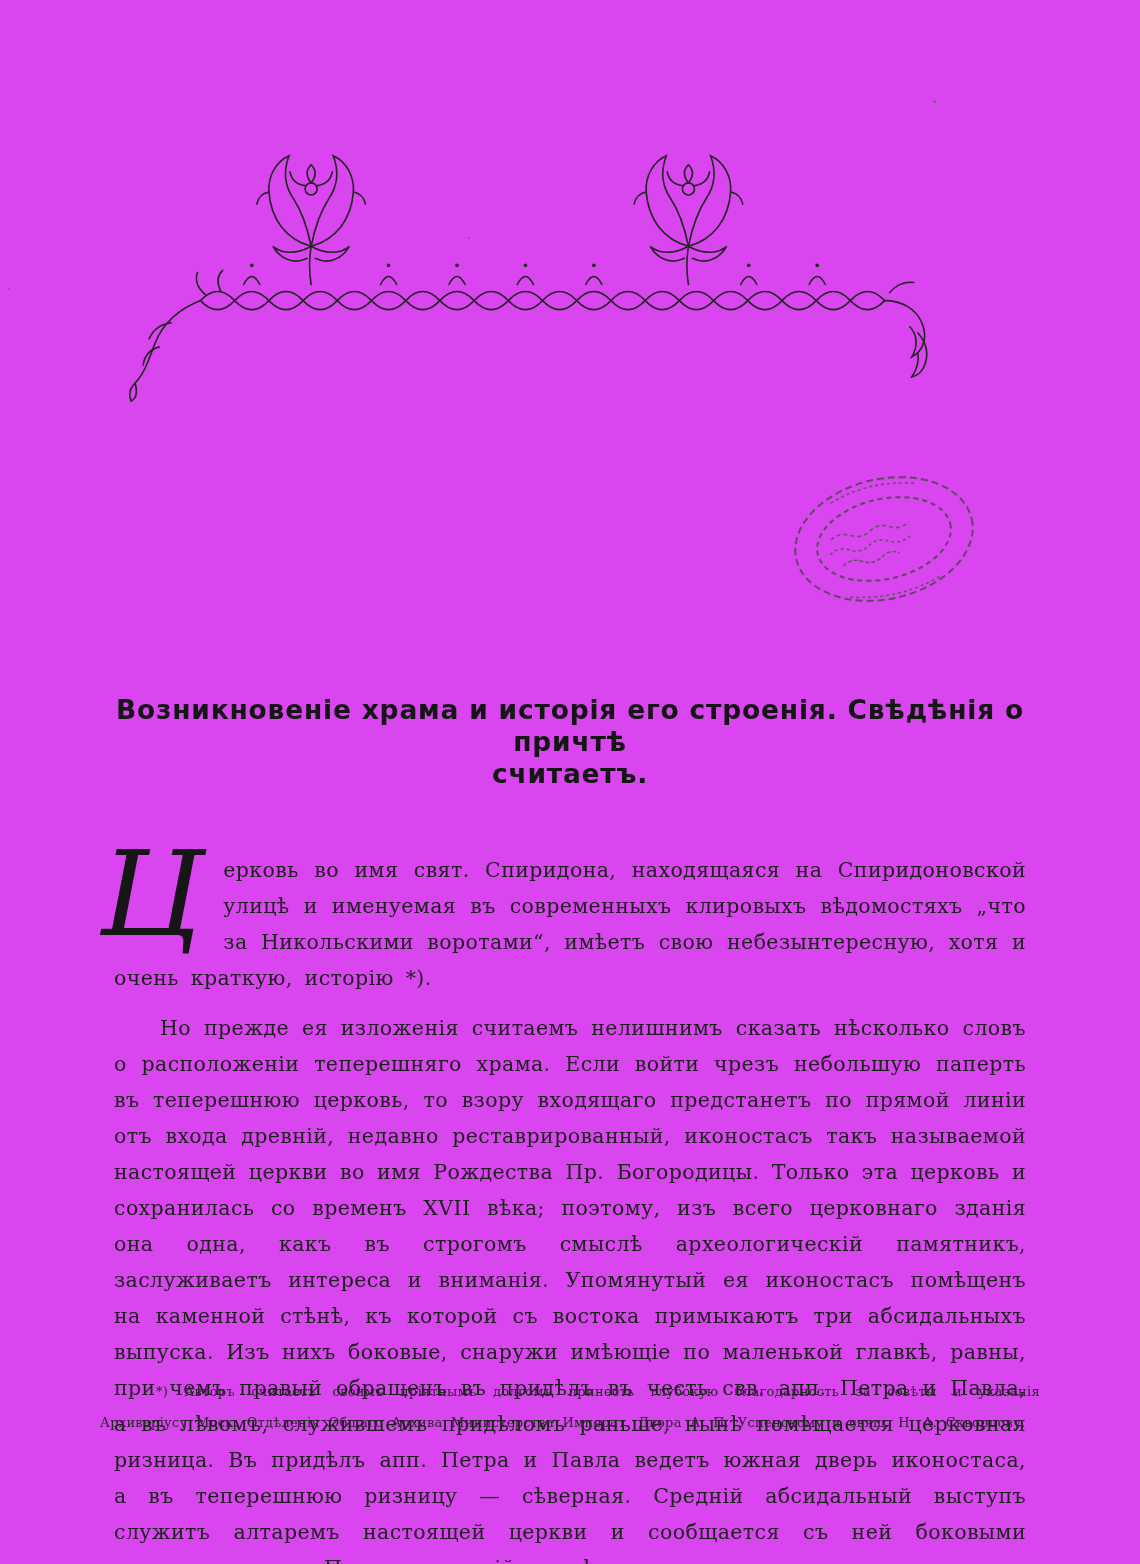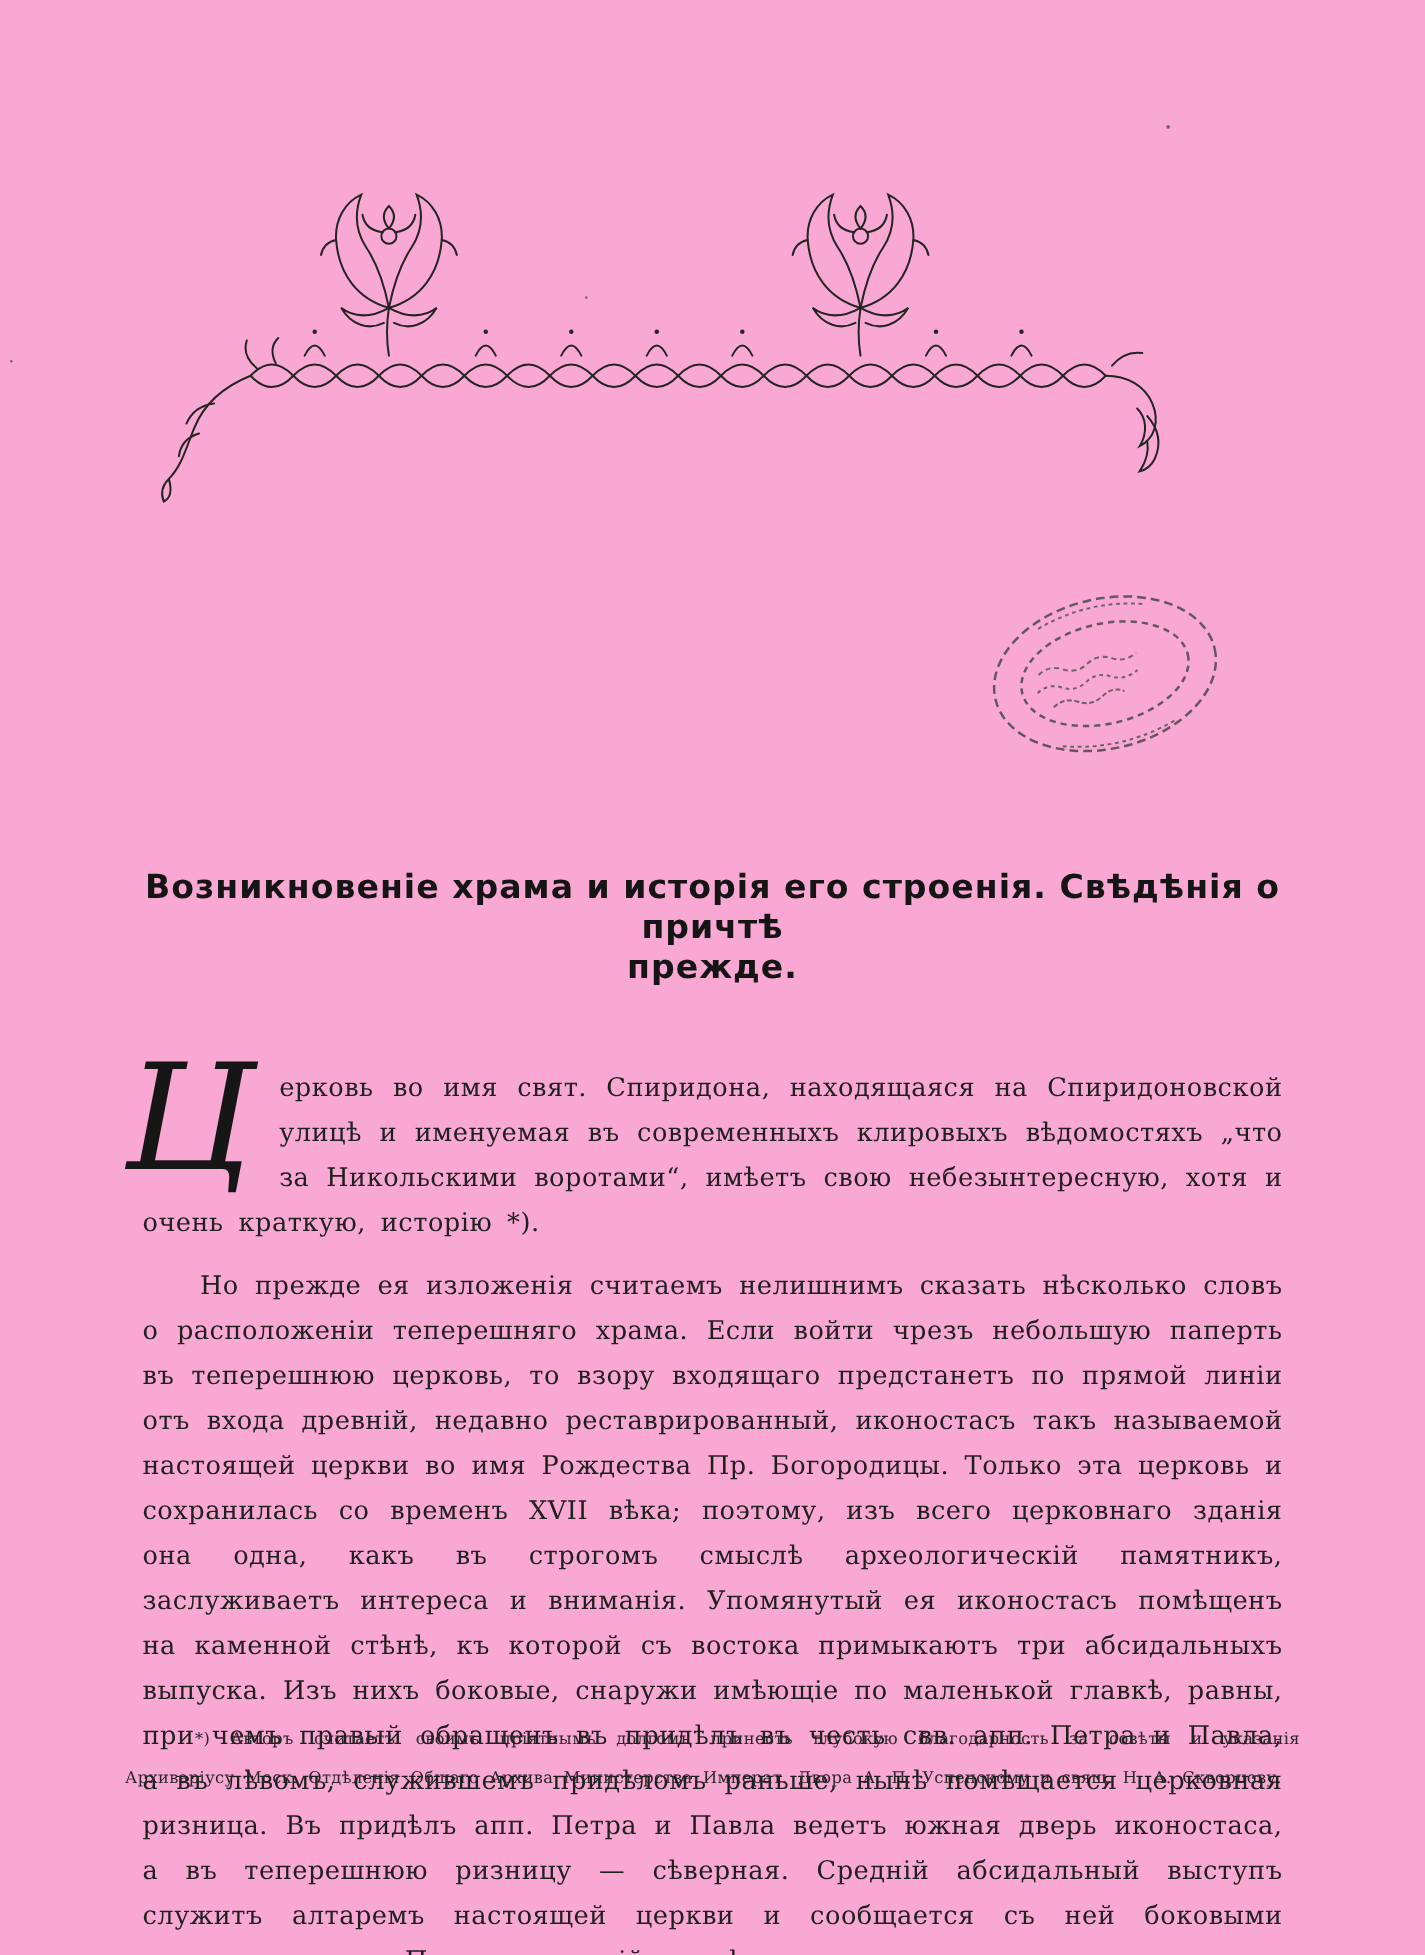--- a/index.html
+++ b/index.html
@@ -1,20 +1,20 @@
 <!DOCTYPE html>
 <html><head>
 <meta charset="utf-8">
 <style>
   html, body { margin: 0; padding: 0; background: #ffffff; }
   .page {
     position: relative;
     width: 1140px;
     height: 1564px;
-    background: #f9a8d4;
+    background: #d946ef;
     font-family: "DejaVu Serif", serif;
     color: #1c1c1c;
     overflow: hidden;
   }
 
   
   .ornament {
     position: absolute;
     left: 125px;
     top: 148px;
@@ -169,21 +169,21 @@
       <path class="txt" d="M44 58 q 10 -6 20 0 t 20 0 t 20 0 t 20 0" stroke-dasharray="4 3"></path>
       <path class="txt" d="M40 72 q 10 -6 20 0 t 20 0 t 20 0 t 22 0" stroke-dasharray="3 3"></path>
       <path class="txt" d="M50 86 q 10 -6 20 0 t 20 0 t 18 0" stroke-dasharray="4 2"></path>
       <path class="txt" d="M52 22 q 44 -14 88 0" stroke-dasharray="3 3"></path>
       <path class="txt" d="M50 118 q 46 14 92 0" stroke-dasharray="3 3"></path>
     </svg>
   </div>
 
   <div class="heading">
     <div>Возникновеніе храма и исторія его строенія. Свѣдѣнія о причтѣ</div>
-    <div>прежде.</div>
+    <div>считаетъ.</div>
   </div>
 
   <div class="bodytext">
     <span class="dropcap">Ц</span>
     <p class="para1">ерковь во имя свят. Спиридона, находящаяся на Спиридоновской улицѣ и именуемая въ современныхъ клировыхъ вѣдомостяхъ „что за Никольскими воротами“, имѣетъ свою небезынтересную, хотя и очень краткую, исторію *).</p>
     <p class="para2">Но прежде ея изложенія считаемъ нелишнимъ сказать нѣсколько словъ о расположеніи теперешняго храма. Если войти чрезъ небольшую паперть въ теперешнюю церковь, то взору входящаго предстанетъ по прямой линіи отъ входа древній, недавно реставрированный, иконостасъ такъ называемой настоящей церкви во имя Рождества Пр. Богородицы. Только эта церковь и сохранилась со временъ XVII вѣка; поэтому, изъ всего церковнаго зданія она одна, какъ въ строгомъ смыслѣ археологическій памятникъ, заслуживаетъ интереса и вниманія. Упомянутый ея иконостасъ помѣщенъ на каменной стѣнѣ, къ которой съ востока примыкаютъ три абсидальныхъ выпуска. Изъ нихъ боковые, снаружи имѣющіе по маленькой главкѣ, равны, при чемъ правый обращенъ въ придѣлъ въ честь свв. апп. Петра и Павла, а въ лѣвомъ, служившемъ придѣломъ раньше, нынѣ помѣщается церковная ризница. Въ придѣлъ апп. Петра и Павла ведетъ южная дверь иконостаса, а въ теперешнюю ризницу — сѣверная. Средній абсидальный выступъ служитъ алтаремъ настоящей церкви и сообщается съ ней боковыми проходами чрезъ Петропавловскій придѣлъ и</p>
   </div>
 
   <div class="footnote">*) Авторъ считаетъ своимъ пріятнымъ долгомъ принесть глубокую благодарность за совѣты и указанія Архиваріусу Моск. Отдѣленія Общаго Архива Министерства Императ. Двора А. П. Успенскому и свящ. Н. А. Скворцову.</div>
 

